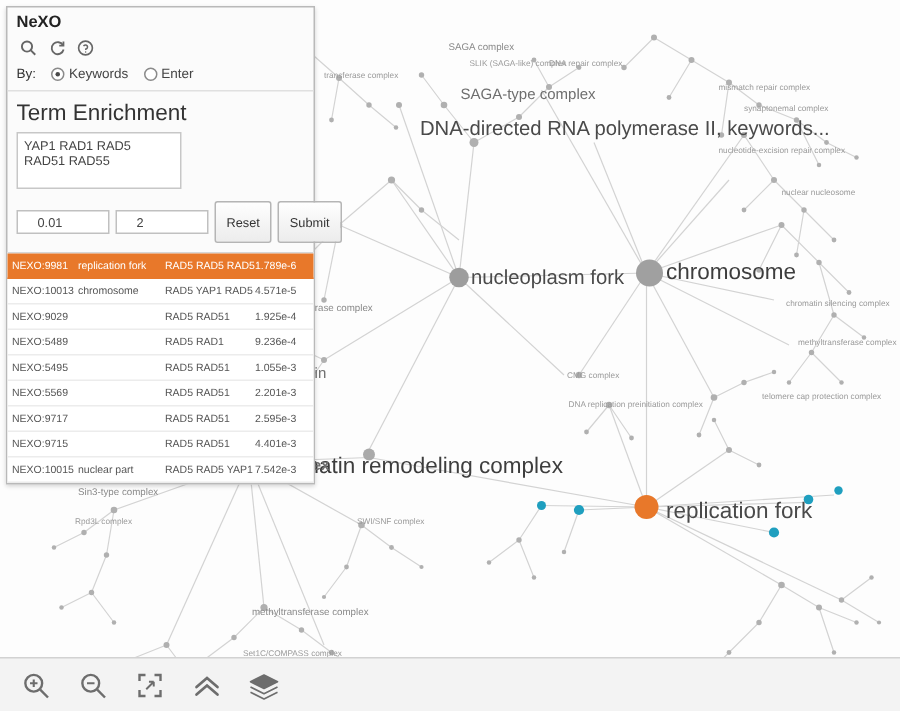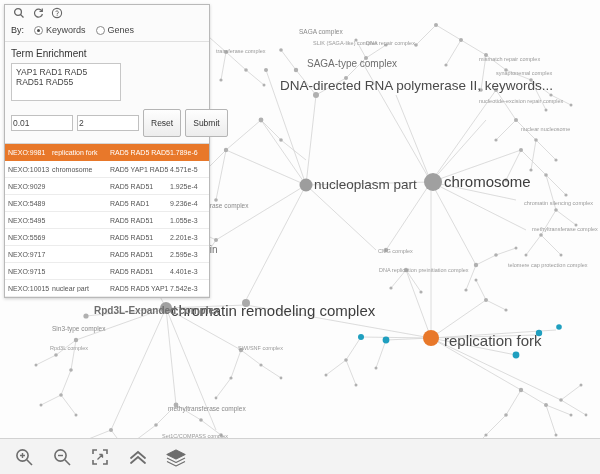--- a/index.html
+++ b/index.html
@@ -120,21 +120,21 @@
     left: 2px; top: 2px;
     width: 3px; height: 3px;
     border-radius: 50%;
     background: #4a4a4a;
   }
 
   .divider { height: 1px; background: #e0e0e0; margin: 0 0 5px 0; }
 
   .sec-title {
     padding: 1px 6px 4px 6px;
-    font-size: 10px;
+    font-size: 15px;
     color: #333;
   }
   .term-box {
     margin: 0 6px 6px 6px;
     height: 38px;
     border: 1px solid #c7c7c7;
     background: #fff;
     font-size: 8.5px;
     color: #444;
     padding: 3px 4px;
@@ -148,21 +148,21 @@
     display: flex;
     align-items: center;
     gap: 4px;
     padding: 0 6px 6px 6px;
   }
   .thresh-input {
     width: 62px; height: 16px;
     border: 1px solid #c0c0c0;
     background: #fff;
     font-size: 8.5px;
-    padding: 0 1px;
+    padding: 0 13px;
     color: #444;
     box-sizing: border-box;
     font-family: "Liberation Sans", sans-serif;
   }
   .thresh-input.wide { flex: 1; }
   .btn {
     height: 28px;
     padding: 0 7px;
     font-size: 8.5px;
     border: 1px solid #b5b5b5;
@@ -425,40 +425,41 @@
     <div class="net-label small" style="left:283px; top:28px;">SAGA complex</div>
     <div class="net-label tiny" style="left:297px; top:40px;">SLIK (SAGA-like) complex</div>
     <div class="net-label tiny" style="left:200px; top:48px;">transferase complex</div>
     <div class="net-label tiny" style="left:350px; top:40px;">DNA repair complex</div>
     <div class="net-label tiny" style="left:463px; top:56px;">mismatch repair complex</div>
     <div class="net-label tiny" style="left:480px; top:70px;">synaptonemal complex</div>
     <div class="net-label mid" style="left:291px; top:58px;">SAGA-type complex</div>
     <div class="net-label tiny" style="left:463px; top:98px;">nucleotide-excision repair complex</div>
     <div class="net-label big" style="left:264px; top:78px;">DNA-directed RNA polymerase II, keywords...</div>
     <div class="net-label tiny" style="left:505px; top:126px;">nuclear nucleosome</div>
-    <div class="net-label big" style="left:298px; top:177px;">nucleoplasm part</div>
+    <div class="net-label big" style="left:298px; top:177px;">nucleoplasm fork</div>
     <div class="net-label huge" style="left:428px; top:173px;">chromosome</div>
     <div class="net-label tiny" style="left:508px; top:200px;">chromatin silencing complex</div>
     <div class="net-label tiny" style="left:516px; top:226px;">methyltransferase complex</div>
     <div class="net-label small" style="left:110px; top:202px;">H4/H2A histone acetyltransferase complex</div>
     <div class="net-label mid" style="left:122px; top:244px;">nuclear chromatin</div>
     <div class="net-label tiny" style="left:362px; top:248px;">CMG complex</div>
     <div class="net-label tiny" style="left:492px; top:262px;">telomere cap protection complex</div>
     <div class="net-label tiny" style="left:363px; top:267px;">DNA replication preinitiation complex</div>
     <div class="net-label huge" style="left:155px; top:302px;">chromatin remodeling complex</div>
     <div class="net-label mid" style="left:78px;  top:305px;font-weight:bold;">Rpd3L-Expanded complex</div>
     <div class="net-label huge orange" style="left:428px; top:332px;">replication fork</div>
     <div class="net-label small" style="left:36px;  top:325px;">Sin3-type complex</div>
     <div class="net-label tiny" style="left:34px;  top:345px;">Rpd3L complex</div>
     <div class="net-label tiny" style="left:222px; top:345px;">SWI/SNF complex</div>
     <div class="net-label small" style="left:152px; top:405px;">methyltransferase complex</div>
     <div class="net-label tiny" style="left:146px; top:433px;">Set1C/COMPASS complex</div>
   </div>
 
   <div id="panel">
+    <div id="panel-title">NeXO</div>
 
     <div class="search-row">
       <span class="icon-btn">
         <svg width="12" height="12" viewBox="0 0 12 12" fill="none" stroke="#666" stroke-width="1.3">
           <circle cx="5" cy="5" r="3.4"></circle>
             <path d="M7.6 7.6 L10.5 10.5"></path>
         </svg>
       </span>
       <span class="icon-btn">
         <svg width="12" height="12" viewBox="0 0 12 12" fill="none" stroke="#666" stroke-width="1.2">
@@ -476,21 +477,21 @@
     </div>
 
     <div class="radio-row">
       <span class="by-label">By:</span>
       <span class="radio checked">
         <span class="dot"></span>
         <span>Keywords</span>
       </span>
       <span class="radio">
         <span class="dot"></span>
-        <span>Genes</span>
+        <span>Enter</span>
       </span>
     </div>
 
     <div class="divider"></div>
 
     <div class="sec-title">Term Enrichment</div>
     <textarea class="term-box" style="">YAP1 RAD1 RAD5 RAD51 RAD55</textarea>
 
     <div class="thresh-row">
       <input class="thresh-input" type="text" value="0.01" style="">

